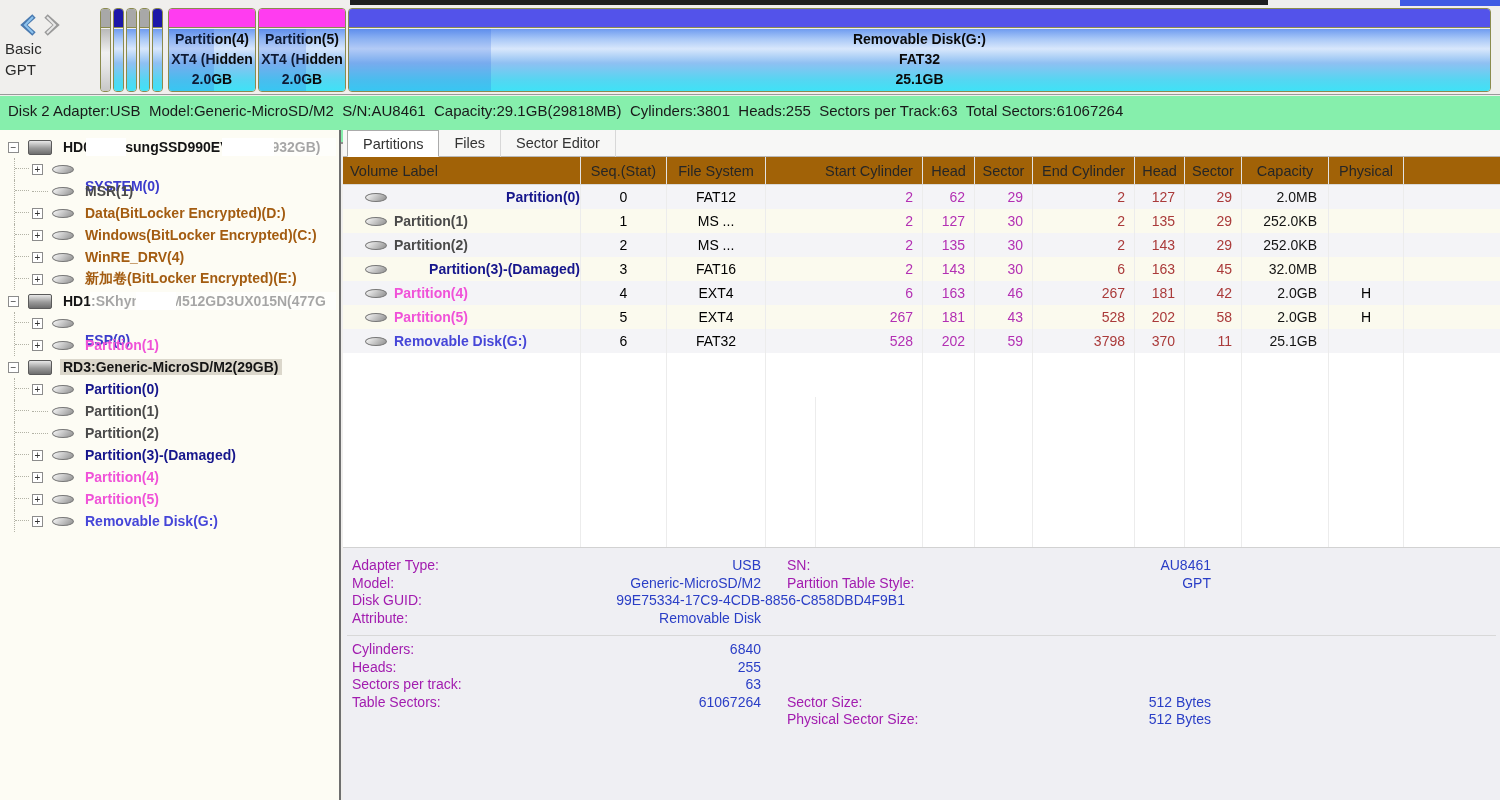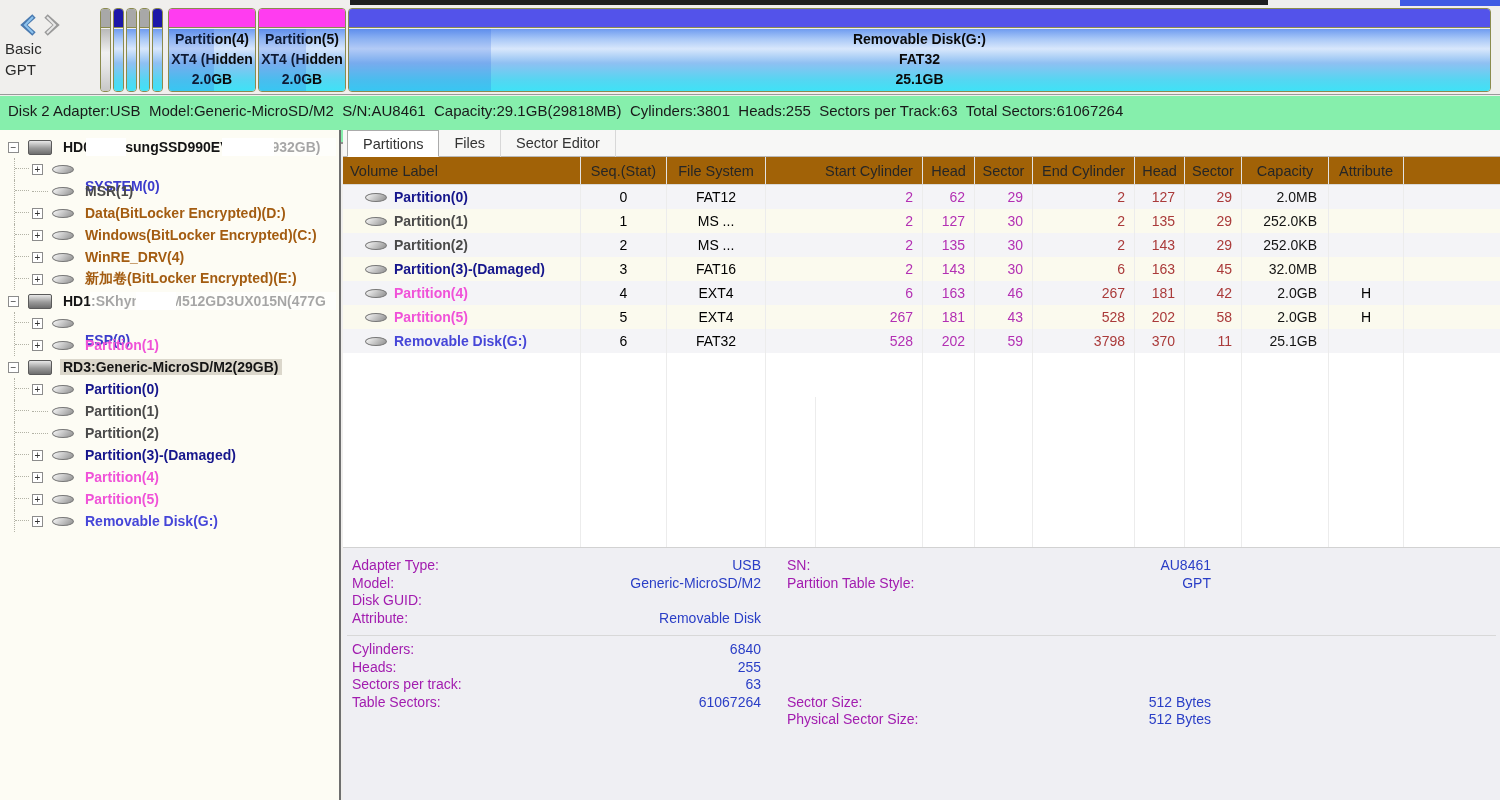--- a/index.html
+++ b/index.html
@@ -58,21 +58,21 @@
   .noexp { width:16px; flex:none; border-top:1px dotted #b3b3a6; height:0; margin-right:0; }
   .dicon { width:24px; height:15px; flex:none; margin:0 8px 0 4px;
     background:linear-gradient(180deg,#e8e8e8 0%,#9a9a9a 55%,#6e6e6e 100%);
     border:1px solid #5a5a5a; border-radius:2px; }
   .picon { width:22px; height:9px; flex:none; margin:0 8px 0 4px;
     background:linear-gradient(135deg,#fafafa,#8f8f8f); border:1px solid #777;
     border-radius:50%; }
   .tlabel { padding:0 3px; }
   .sel { background:#dbd7cb; }
   .t-black { color:#141414; } .t-blue { color:#3c3ccc;margin-top:33px; } .t-dark { color:#4a4a4a; }
-  .t-brown { color:#a35c11; } .t-navy { color:#16168c; } .t-magenta { color:#f052d8; }
+  .t-brown { color:#a35c11; } .t-navy { color:#16168c;justify-content:space-between; } .t-magenta { color:#f052d8; }
   .t-blue2 { color:#4646d8; }
   .redact { position:absolute; top:2px; height:18px; background:#fff; }
   .redact.fade { background:rgba(255,255,255,0.62); }
 
   
   .rpanel { position:absolute; left:343px; top:0; width:1157px; height:670px; background:#fff; }
   .tabs { position:absolute; left:0; top:0; width:100%; height:27px; background:#f7f7f6;
     border-bottom:1px solid #b9b9b9; display:flex; padding-left:4px; }
   .tab { height:27px; line-height:26px; padding:0 15px; font-size:14.5px; color:#333;
     border-right:1px solid #d8d8d8; }
@@ -319,21 +319,21 @@
         <div class="c1">Seq.(Stat)</div>
         <div class="c2">File System</div>
         <div class="c3">ID</div>
         <div class="c4">Start Cylinder</div>
         <div class="c5">Head</div>
         <div class="c6">Sector</div>
         <div class="c7">End Cylinder</div>
         <div class="c8">Head</div>
         <div class="c9">Sector</div>
         <div class="c10">Capacity</div>
-        <div class="c11">Attribute</div>
+        <div class="c11">Physical</div>
         <div class="cf"></div>
       </div>
 
       <div class="drow">
         <div class="c0 volcell t-navy">
             <span class="picon"></span>
             <span>Partition(0)</span>
           </div>
         <div class="c1 ctr">0</div>
         <div class="c2 ctr">FAT12</div>
@@ -483,20 +483,21 @@
           <div class="ival g2v">AU8461</div>
         </div>
         <div class="irow">
           <div class="ilab g1l">Model:</div>
           <div class="ival g1v">Generic-MicroSD/M2</div>
           <div class="ilab g2l">Partition Table Style:</div>
           <div class="ival g2v">GPT</div>
         </div>
         <div class="irow">
           <div class="ilab g1l">Disk GUID:</div>
+          <div class="ival g1v wide">99E75334-17C9-4CDB-8856-C858DBD4F9B1</div>
         </div>
         <div class="irow">
           <div class="ilab g1l">Attribute:</div>
           <div class="ival g1v">Removable Disk</div>
         </div>
       </div>
       <div class="divider"></div>
       <div class="sect2">
         <div class="irow">
           <div class="ilab g1l">Cylinders:</div>

